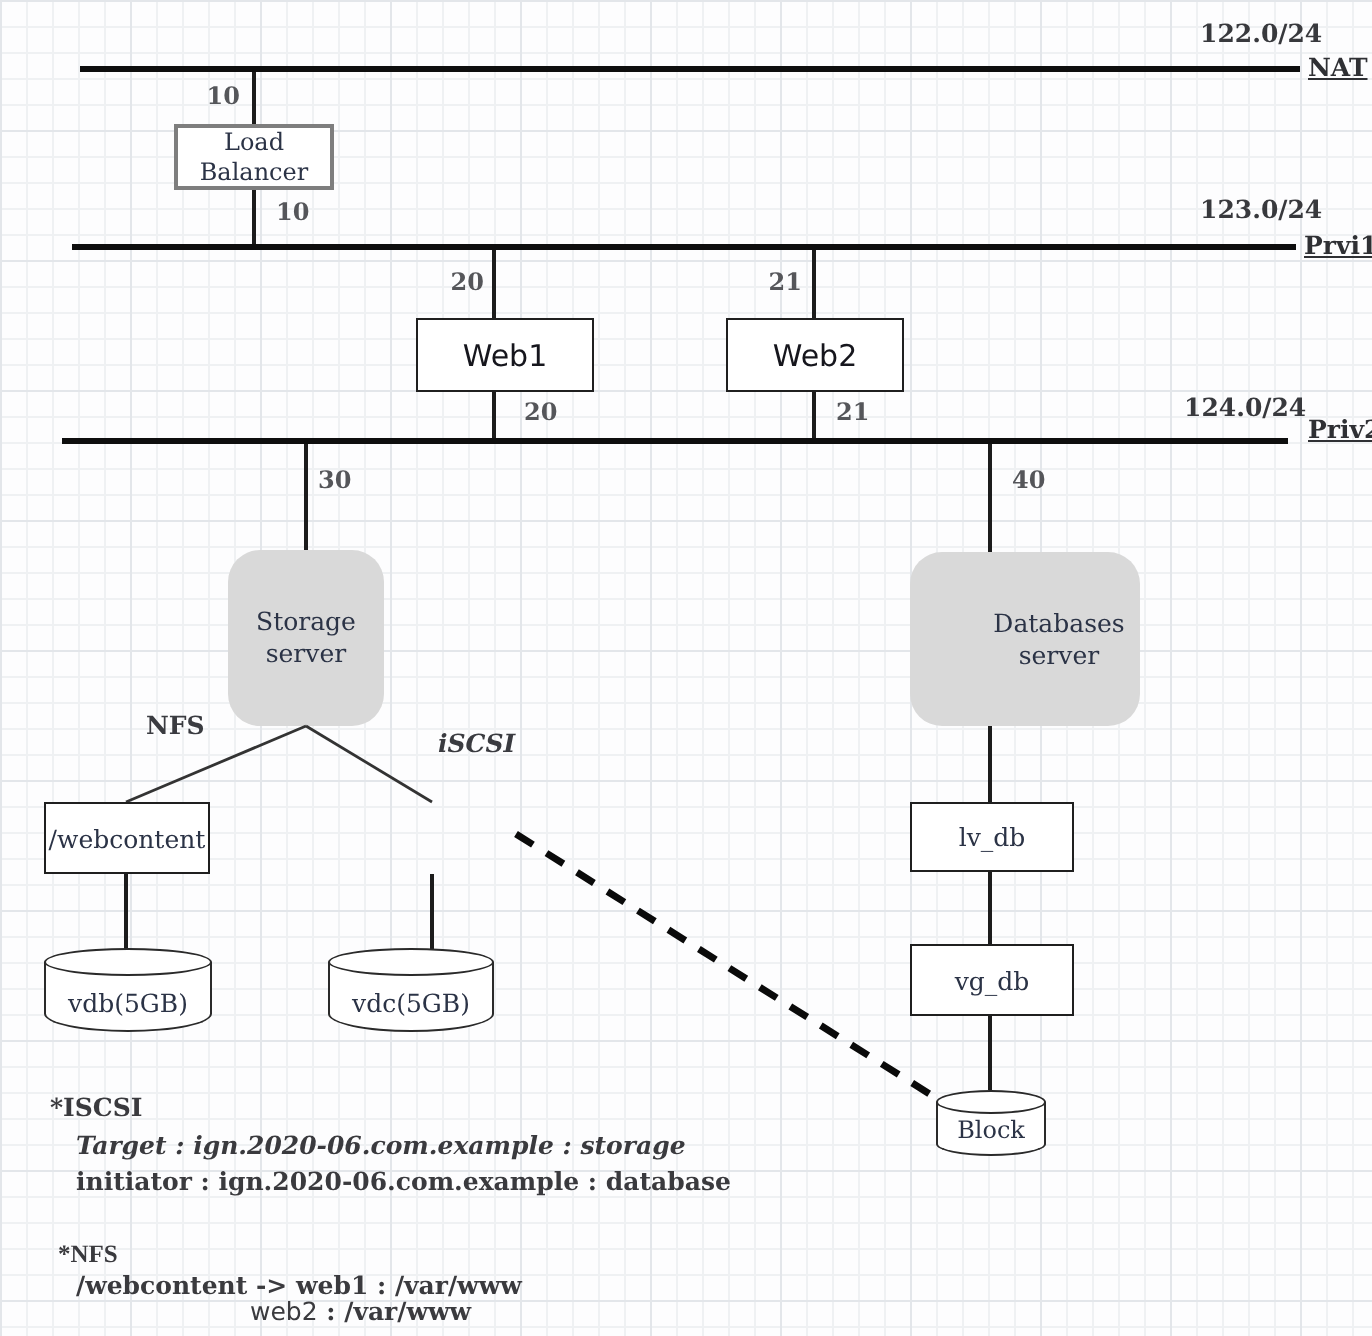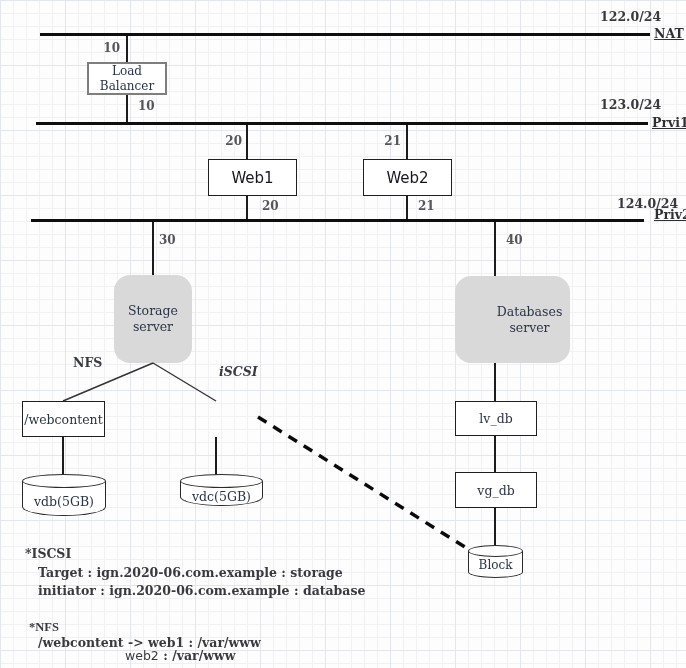--- a/index.html
+++ b/index.html
@@ -60,21 +60,21 @@
 
   <div class="netline" style="left:40px;top:33px;width:610px;"></div>
   <div class="cidr" style="left:600px;top:9px;">122.0/24</div>
   <div class="netname" style="left:654px;top:26px;">NAT</div>
 
   <div class="netline" style="left:36px;top:122px;width:612px;"></div>
   <div class="cidr" style="left:600px;top:97px;">123.0/24</div>
   <div class="netname" style="left:652px;top:115px;">Prvi1</div>
 
   <div class="netline" style="left:31px;top:219px;width:613px;"></div>
-  <div class="cidr" style="left:592px;top:196px;margin-left:25px;">124.0/24</div>
+  <div class="cidr" style="left:592px;top:196px;">124.0/24</div>
   <div class="netname" style="left:654px;top:207px;">Priv2</div>
 
   <div class="vline" style="left:126px;top:36px;height:26px;"></div>
   <div class="num l" style="left:98px;top:41px;">10</div>
   <div class="node lb" style="left:87px;top:62px;width:80px;height:33px;">
     <div class="two">
       <span>Load</span>
       <span>Balancer</span>
     </div>
   </div>
@@ -128,21 +128,21 @@
     <span>/webcontent</span>
   </div>
   <div class="vline" style="left:62px;top:437px;height:40px;"></div>
   <div class="cylinder" style="left:22px;top:474px;width:84px;height:42px;">
     <div class="cyl-body"></div>
     <div class="cyl-top"></div>
     <div class="cyl-label">vdb(5GB)</div>
   </div>
 
   <div class="vline" style="left:215px;top:437px;height:40px;"></div>
-  <div class="cylinder" style="left:180px;top:474px;width:83px;height:32px;text-decoration:underline;">
+  <div class="cylinder" style="left:164px;top:474px;width:83px;height:42px;text-decoration:underline;">
     <div class="cyl-body"></div>
     <div class="cyl-top"></div>
     <div class="cyl-label">vdc(5GB)</div>
   </div>
 
   <div class="vline" style="left:494px;top:363px;height:38px;"></div>
   <div class="node" style="left:455px;top:401px;width:82px;height:35px;">
     <span>lv_db</span>
   </div>
   <div class="vline" style="left:494px;top:436px;height:36px;"></div>
@@ -150,19 +150,19 @@
     <span>vg_db</span>
   </div>
   <div class="vline" style="left:494px;top:508px;height:37px;"></div>
   <div class="cylinder block" style="left:468px;top:545px;width:55px;height:33px;">
     <div class="cyl-body"></div>
     <div class="cyl-top"></div>
     <div class="cyl-label">Block</div>
   </div>
 
   <div class="note" style="left:25px;top:546px;">*ISCSI</div>
-  <div class="note" style="left:38px;top:565px;">Target : ign.2020-06.com.example : storage</div>
+  <div class="note" style="left:38px;top:565px;font-style:italic;">Target : ign.2020-06.com.example : storage</div>
   <div class="note" style="left:38px;top:583px;">initiator : ign.2020-06.com.example : database</div>
   <div class="note" style="left:29px;top:620px;font-family:Liberation Serif, serif;">*NFS</div>
   <div class="note" style="left:38px;top:635px;">/webcontent -&gt; web1 : /var/www</div>
   <div class="note" style="left:125px;top:648px;"><span class="note-sans">web2</span><span> : /var/www</span></div>
 
 </div>
 
 </body></html>

